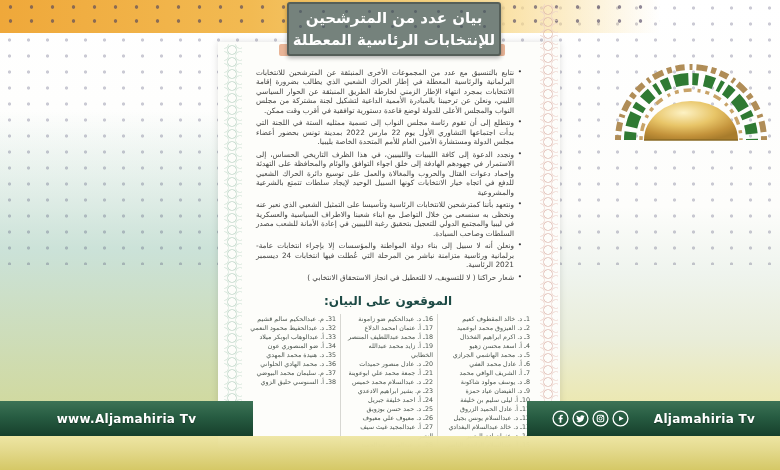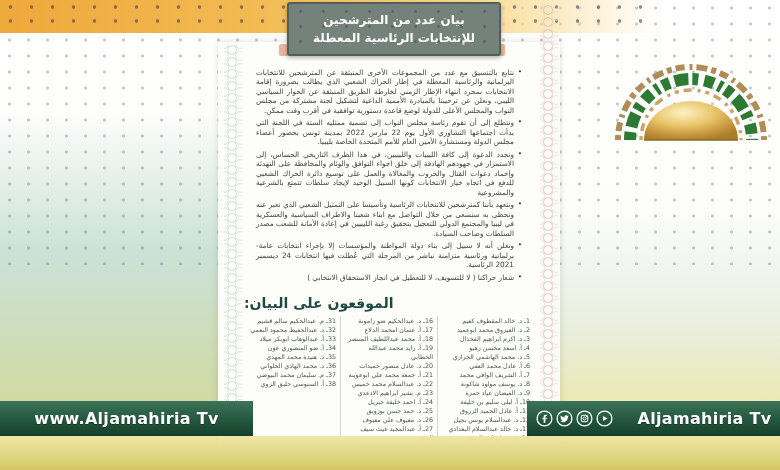--- a/index.html
+++ b/index.html
@@ -34,47 +34,47 @@
       radial-gradient(circle 5.5px at 50% 50%,transparent 3.6px,#ddb5ab 4.1px,transparent 5.4px),
       radial-gradient(circle 5.5px at 50% 50%,transparent 3.6px,#ecd2ca 4.1px,transparent 5.4px);
     background-size:16px 12px,16px 12px;background-position:0 0,8px 6px;}
 
   .doc-body{position:absolute;left:244px;top:56px;width:290px;direction:rtl;
     text-align:justify;color:#3f3f3d;font-size:7.3px;line-height:1.3;}
   ul.bullets{margin:12px;padding:0;list-style:none;}
   ul.bullets li{position:relative;padding-right:8px;margin-bottom:3px;}
   ul.bullets li::before{content:"•";position:absolute;right:0;top:-1px;color:#39393b;}
 
-  .sign-head{direction:rtl;text-align:left;font-weight:bold;color:#1d4a45;
-    font-size:14px;margin:5px 2px 4px 0;}
+  .sign-head{direction:rtl;text-align:center;font-weight:bold;color:#1d4a45;
+    font-size:12px;margin:5px 2px 4px 0;}
   .sign-cols{display:flex;direction:rtl;}
   .sign-col{width:33.33%;padding:0 4px;}
   .sign-col + .sign-col{border-right:1px solid #d7d7d2;}
   .sign-col ul{margin:0;padding:0;list-style:none;font-size:6.35px;line-height:1.42;
     color:#4b554e;text-align:right;}
 
   
   .banner{position:absolute;left:287px;top:2px;width:210px;height:50px;z-index:6;
     background:#75827c;border:2px solid #555f59;border-radius:3px;
     box-shadow:0 2px 4px rgba(0,0,0,.3);color:#fff;display:flex;flex-direction:column;
-    justify-content:center;align-items:center;direction:rtl;font-size:12px;
+    justify-content:center;align-items:center;direction:rtl;font-size:15px;
     font-weight:bold;line-height:1.5;}
   .banner .banner-dots{position:absolute;inset:0;opacity:.5;
     background-image:radial-gradient(circle,rgba(40,45,70,.7) 1.1px,transparent 1.8px);
     background-size:23px 15px;}
   .banner-tail{position:absolute;left:279px;top:44px;width:226px;height:12px;z-index:5;
     background:#e9b597;border-radius:2px;}
   .banner div{position:relative;}
 
   
   .logo{position:absolute;left:606px;top:28px;width:166px;height:118px;z-index:4;}
 
   
   .bar{position:absolute;top:401px;height:35px;z-index:8;color:#fff;display:flex;
-    align-items:center;font-weight:bold;font-size:16px;letter-spacing:.3px;
+    align-items:center;font-weight:bold;font-size:12px;letter-spacing:.3px;
     background:linear-gradient(180deg,#3d7356 0%,#275c42 45%,#163f2b 100%);
     text-shadow:0 1px 1px rgba(0,0,0,.35);}
   .bar-left{left:0;width:253px;justify-content:center;}
   .bar-right{left:527px;width:253px;justify-content:center;gap:19px;}
   .social-row{display:flex;gap:3px;margin-right:6px;}
   .social-row svg{display:block;}
   .bottom-band{position:absolute;left:0;top:436px;width:780px;height:34px;z-index:7;
     background:linear-gradient(180deg,rgba(238,230,164,.96) 0%,#e4da8e 40%,#d5c866 100%);}
 </style>
 </head>

